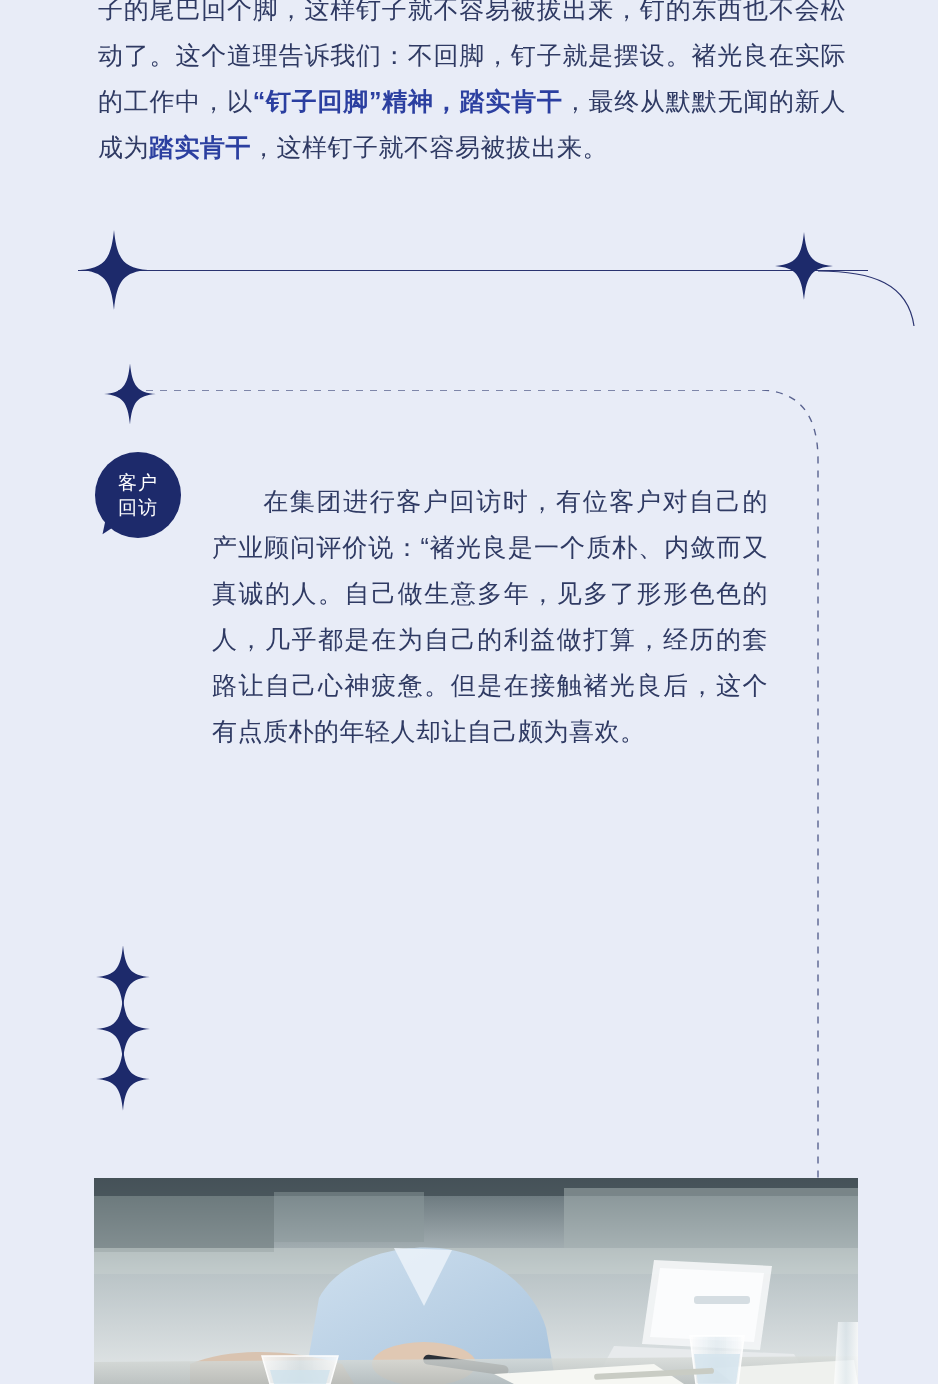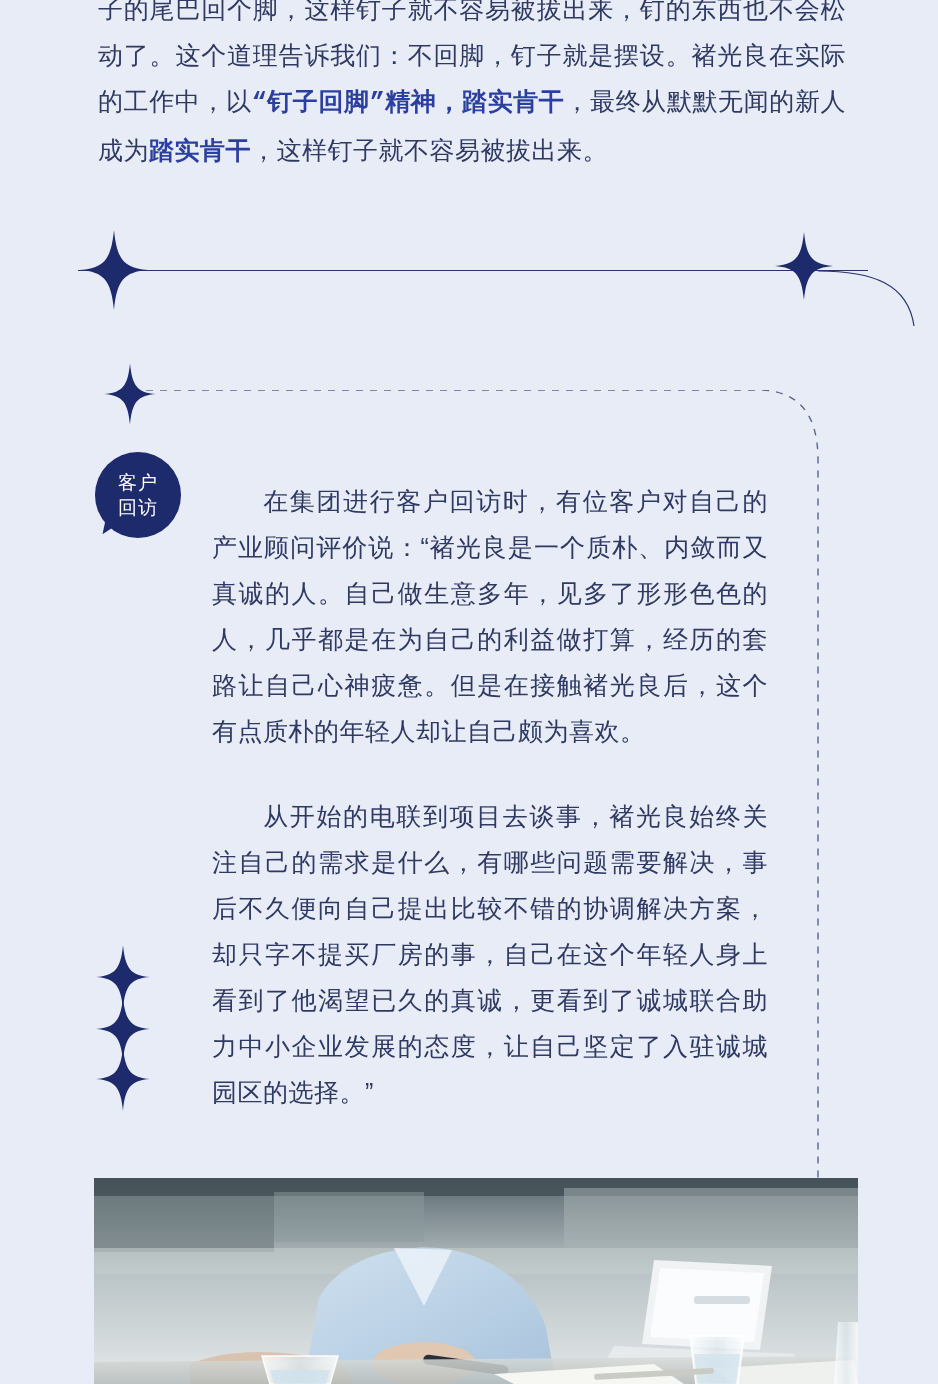--- a/index.html
+++ b/index.html
@@ -29,21 +29,20 @@
     width: 748px;
     font-size: 25px;
     line-height: 46px;
     color: #2f3a63;
     letter-spacing: 0.5px;
     text-align: justify;
   }
   .top-para .hl {
     color: #2b3fa0;
     font-weight: bold;
-    font-family: Liberation Mono, monospace;
   }
 
   
   .divider-wrap {
     position: absolute;
     left: 78px;
     top: 240px;
     width: 790px;
     height: 80px;
   }
@@ -182,23 +181,20 @@
   <div class="badge-tail"></div>
   <div class="badge">
     <span>客户</span>
     <span>回访</span>
   </div>
 
   <div class="body-para p1">
     <span class="indent"></span><span>在集团进行客户回访时，有位客户对自己的产业顾问评价说：“褚光良是一个质朴、内敛而又真诚的人。自己做生意多年，见多了形形色色的人，几乎都是在为自己的利益做打算，经历的套路让自己心神疲惫。但是在接触褚光良后，这个有点质朴的年轻人却让自己颇为喜欢。</span>
   </div>
 
-  <div class="body-para p2">
-    <span class="indent"></span><span>从开始的电联到项目去谈事，褚光良始终关注自己的需求是什么，有哪些问题需要解决，事后不久便向自己提出比较不错的协调解决方案，却只字不提买厂房的事，自己在这个年轻人身上看到了他渴望已久的真诚，更看到了诚城联合助力中小企业发展的态度，让自己坚定了入驻诚城园区的选择。”</span>
-  </div>
 
   <div class="photo">
     <svg width="764" height="206" viewBox="0 0 764 206" preserveAspectRatio="none">
       <defs>
         <linearGradient id="bgGrad" x1="0" y1="0" x2="0" y2="1">
           <stop offset="0%" stop-color="#5c6a70"></stop>
           <stop offset="45%" stop-color="#b9c3c6"></stop>
           <stop offset="100%" stop-color="#e4e8e9"></stop>
         </linearGradient>
         <linearGradient id="shirtGrad" x1="0" y1="0" x2="1" y2="1">

